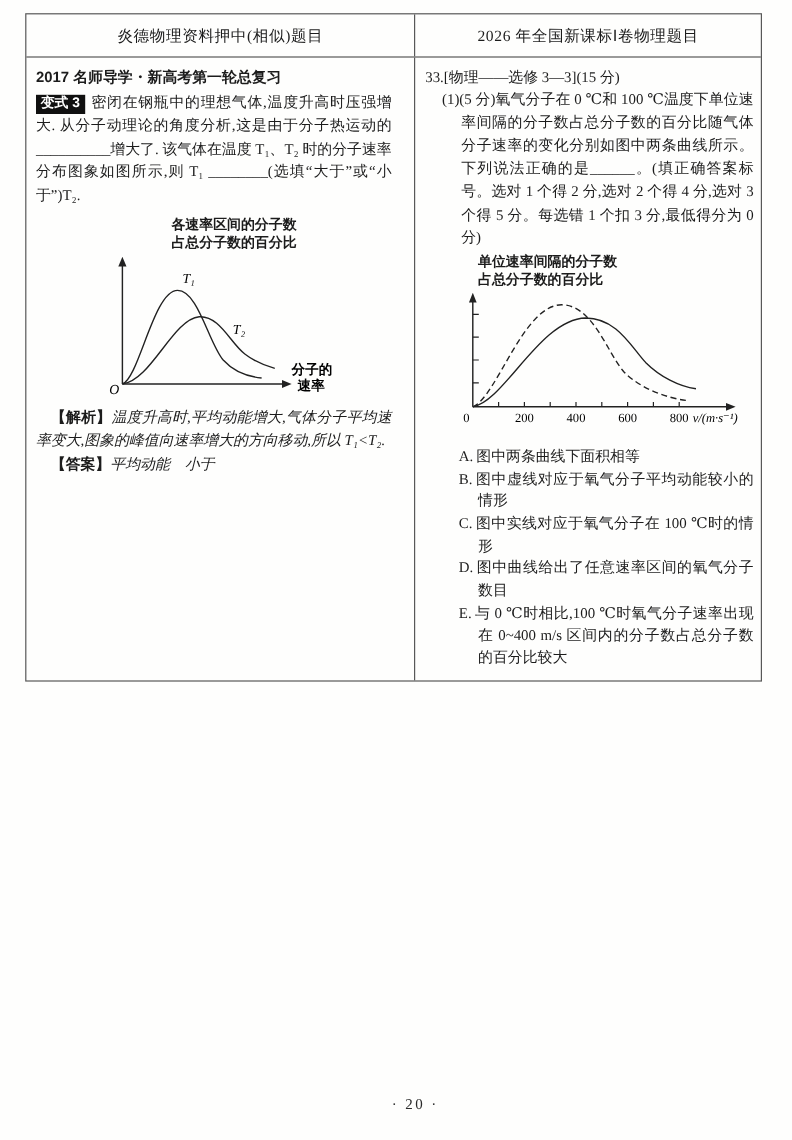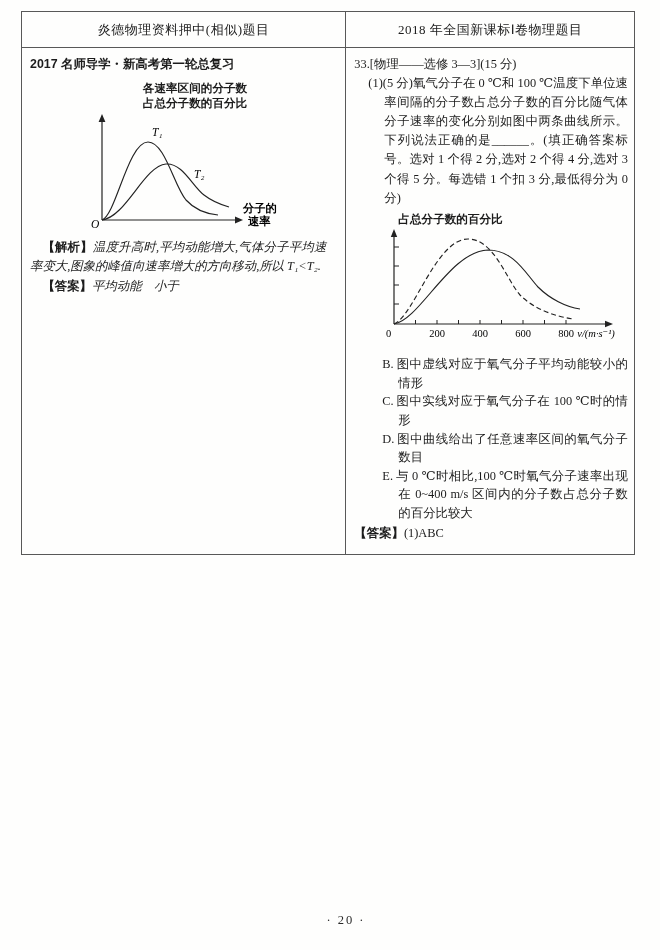--- a/index.html
+++ b/index.html
@@ -68,28 +68,31 @@
   }
 </style>
 </head>
 <body>
 
 <div class="page">
 
   <div class="cmp-table">
     <div class="header-row">
       <div class="header-cell header-left">炎德物理资料押中(相似)题目</div>
-      <div class="header-cell header-right">2018 年全国新课标Ⅰ卷物理题目</div>
+      <div class="header-cell header-right">2026 年全国新课标Ⅰ卷物理题目</div>
     </div>
 
     <div class="body-row">
 
       <div class="body-left">
         <div class="source-line sans-bold">2017 名师导学・新高考第一轮总复习</div>
 
+        <div class="para">
+          <span class="badge">变式 3</span><span>密闭在钢瓶中的理想气体,温度升高时压强增大. 从分子动理论的角度分析,这是由于分子热运动的__________增大了. 该气体在温度 T₁、T₂ 时的分子速率分布图象如图所示,则 T₁ ________(选填“大于”或“小于”)T₂.</span>
+        </div>
 
         <div class="graph-block-left">
           <div class="graph-title" style="text-align:center; margin-left:14px;">各速率区间的分子数</div>
           <div class="graph-title" style="text-align:center; margin-left:14px;">占总分子数的百分比</div>
           <svg width="240" height="120" viewBox="0 0 240 120">
 
             <line class="axis" x1="34" y1="110" x2="34" y2="10"></line>
             <polygon class="ah" points="34,4 30.6,12 37.4,12"></polygon>
             <line class="axis" x1="34" y1="110" x2="168" y2="110"></line>
             <polygon class="ah" points="175,110 167,106.6 167,113.4"></polygon>
@@ -116,20 +119,21 @@
       <div class="body-right">
         <div class="q-head">
           <span>33.</span><span>[物理——选修 3—3](15 分)</span>
         </div>
 
         <div class="part-para">
           <span>(1)(5 分)</span><span>氧气分子在 0 ℃和 100 ℃温度下单位速率间隔的分子数占总分子数的百分比随气体分子速率的变化分别如图中两条曲线所示。下列说法正确的是______。(填正确答案标号。选对 1 个得 2 分,选对 2 个得 4 分,选对 3 个得 5 分。每选错 1 个扣 3 分,最低得分为 0 分)</span>
         </div>
 
         <div class="graph-block-right">
+          <div class="graph-title graph-title-left" style="margin-left:26px;">单位速率间隔的分子数</div>
           <div class="graph-title graph-title-left" style="margin-left:26px;">占总分子数的百分比</div>
           <svg width="252" height="122" viewBox="0 0 252 122">
 
             <line class="axis" x1="22" y1="98" x2="22" y2="8"></line>
             <polygon class="ah" points="22,3 18.8,11 25.2,11"></polygon>
             <line class="axis" x1="22" y1="98" x2="234" y2="98"></line>
             <polygon class="ah" points="241,98 233,94.8 233,101.2"></polygon>
 
             <line class="tick" x1="22" y1="21" x2="27" y2="21"></line>
             <line class="tick" x1="22" y1="40" x2="27" y2="40"></line>
@@ -152,36 +156,36 @@
             <text x="65" y="111" font-size="10.5" text-anchor="middle">200</text>
             <text x="108" y="111" font-size="10.5" text-anchor="middle">400</text>
             <text x="151" y="111" font-size="10.5" text-anchor="middle">600</text>
             <text x="194" y="111" font-size="10.5" text-anchor="middle">800</text>
             <text class="ital" x="224" y="111" font-size="10.5" text-anchor="middle">v/(m·s⁻¹)</text>
           </svg>
         </div>
 
         <div class="options">
           <div class="option">
+            <span>A.</span> <span>图中两条曲线下面积相等</span>
+          </div>
+          <div class="option">
             <span>B.</span> <span>图中虚线对应于氧气分子平均动能较小的情形</span>
           </div>
           <div class="option">
             <span>C.</span> <span>图中实线对应于氧气分子在 100 ℃时的情形</span>
           </div>
           <div class="option">
             <span>D.</span> <span>图中曲线给出了任意速率区间的氧气分子数目</span>
           </div>
           <div class="option">
             <span>E.</span> <span>与 0 ℃时相比,100 ℃时氧气分子速率出现在 0~400 m/s 区间内的分子数占总分子数的百分比较大</span>
           </div>
         </div>
 
-        <div class="answer-line">
-          <span class="label-bold">【答案】</span><span>(1)ABC</span>
-        </div>
       </div>
 
     </div>
   </div>
 
   <div class="footer">· 20 ·</div>
 
 </div>
 
 </body></html>

